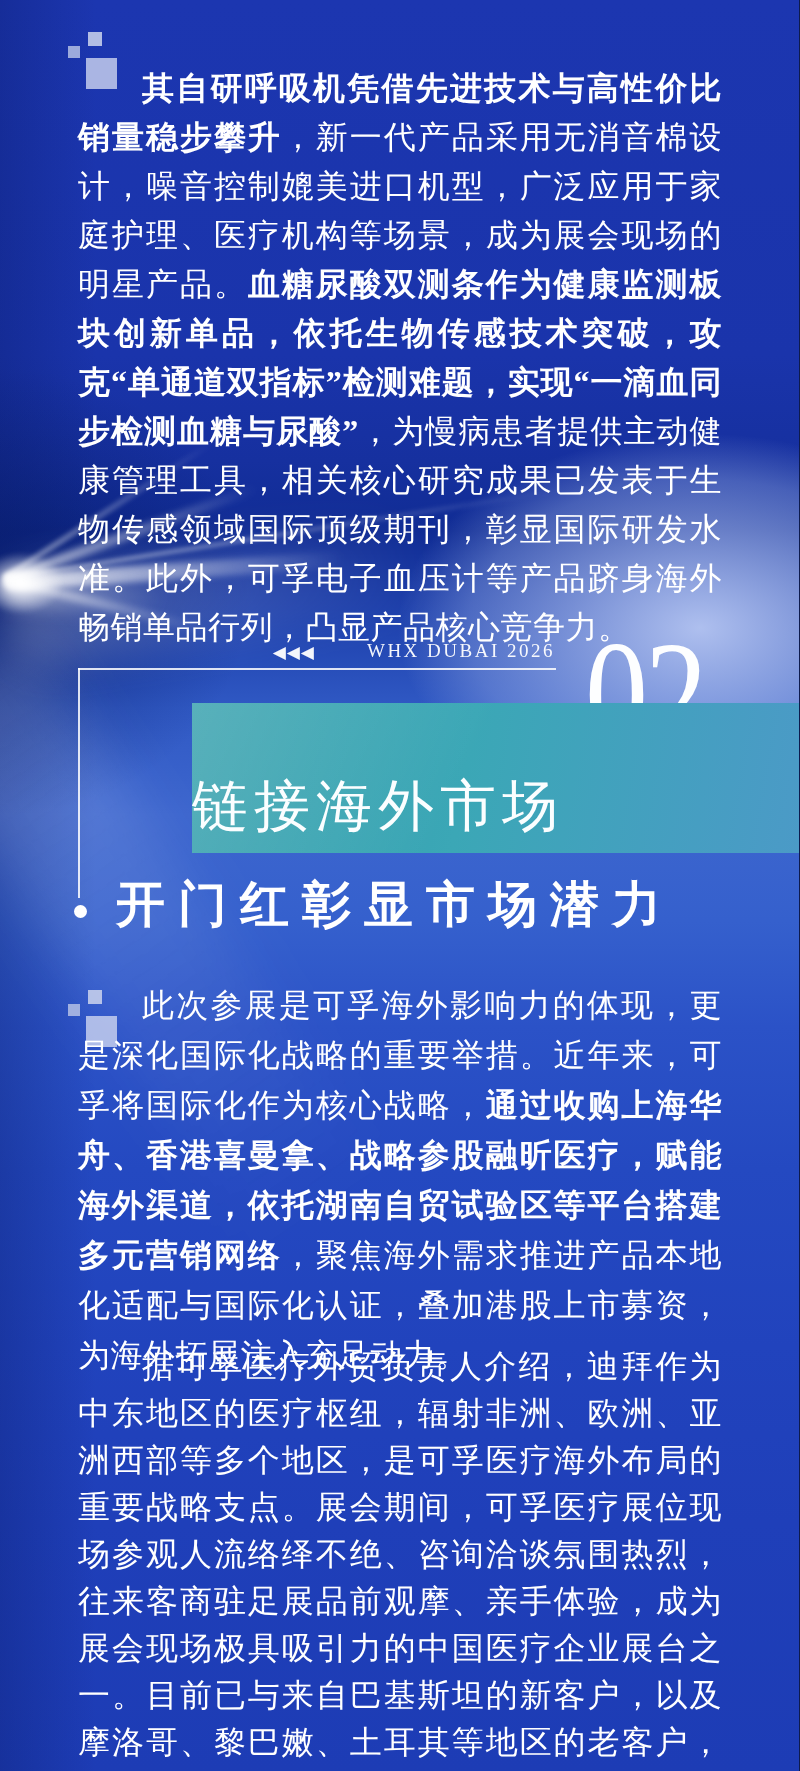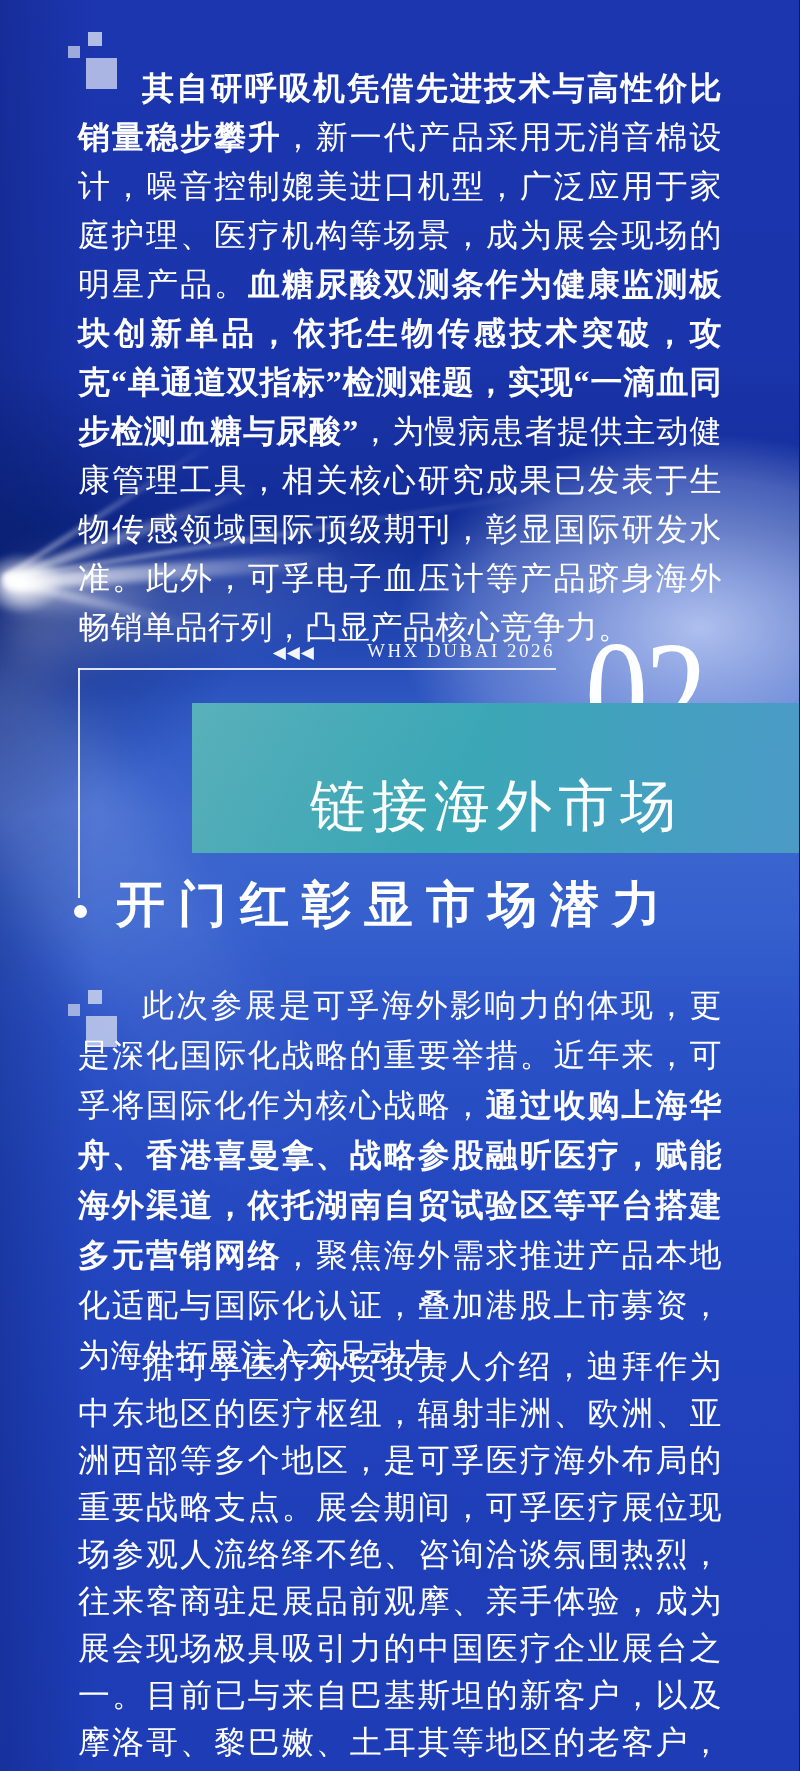--- a/index.html
+++ b/index.html
@@ -63,21 +63,21 @@
   .eyebrow .label{font-size:19px;font-weight:300;letter-spacing:2.5px;margin-left:40px;}
   .hline{position:absolute;left:78px;top:668px;width:478px;height:2px;background:rgba(255,255,255,0.85);}
   .vline{position:absolute;left:78px;top:668px;width:2px;height:230px;background:rgba(255,255,255,0.85);}
   .dot{position:absolute;left:74px;top:905px;width:13px;height:13px;border-radius:50%;background:#fff;}
 
   .big-num{position:absolute;left:585px;top:619px;font-size:150px;line-height:1;
       font-weight:200;color:#fdfeff;letter-spacing:-4px;transform:scaleX(0.84);transform-origin:left top;}
 
   .panel{position:absolute;left:192px;top:703px;width:608px;height:150px;
       background:linear-gradient(100deg,#2f9daa 0%,#3ba7b6 45%,#4b9ac7 100%);
-      display:flex;align-items:flex-end;justify-content:center;}
+      display:flex;align-items:flex-end;justify-content:flex-start;}
   .panel::before{content:"";position:absolute;inset:0;
       background:linear-gradient(115deg, rgba(255,255,255,0.20), rgba(255,255,255,0) 45%);}
   .panel .subtitle{position:relative;font-size:56px;font-weight:200;letter-spacing:6px;
       padding-bottom:8px;color:#fbfeff;white-space:nowrap;}
 
   .sec-title{position:absolute;left:116px;top:860px;font-size:49px;font-weight:900;
       letter-spacing:13px;color:#fff;white-space:nowrap;margin-top:12px;}
 </style>
 </head>
 <body>

